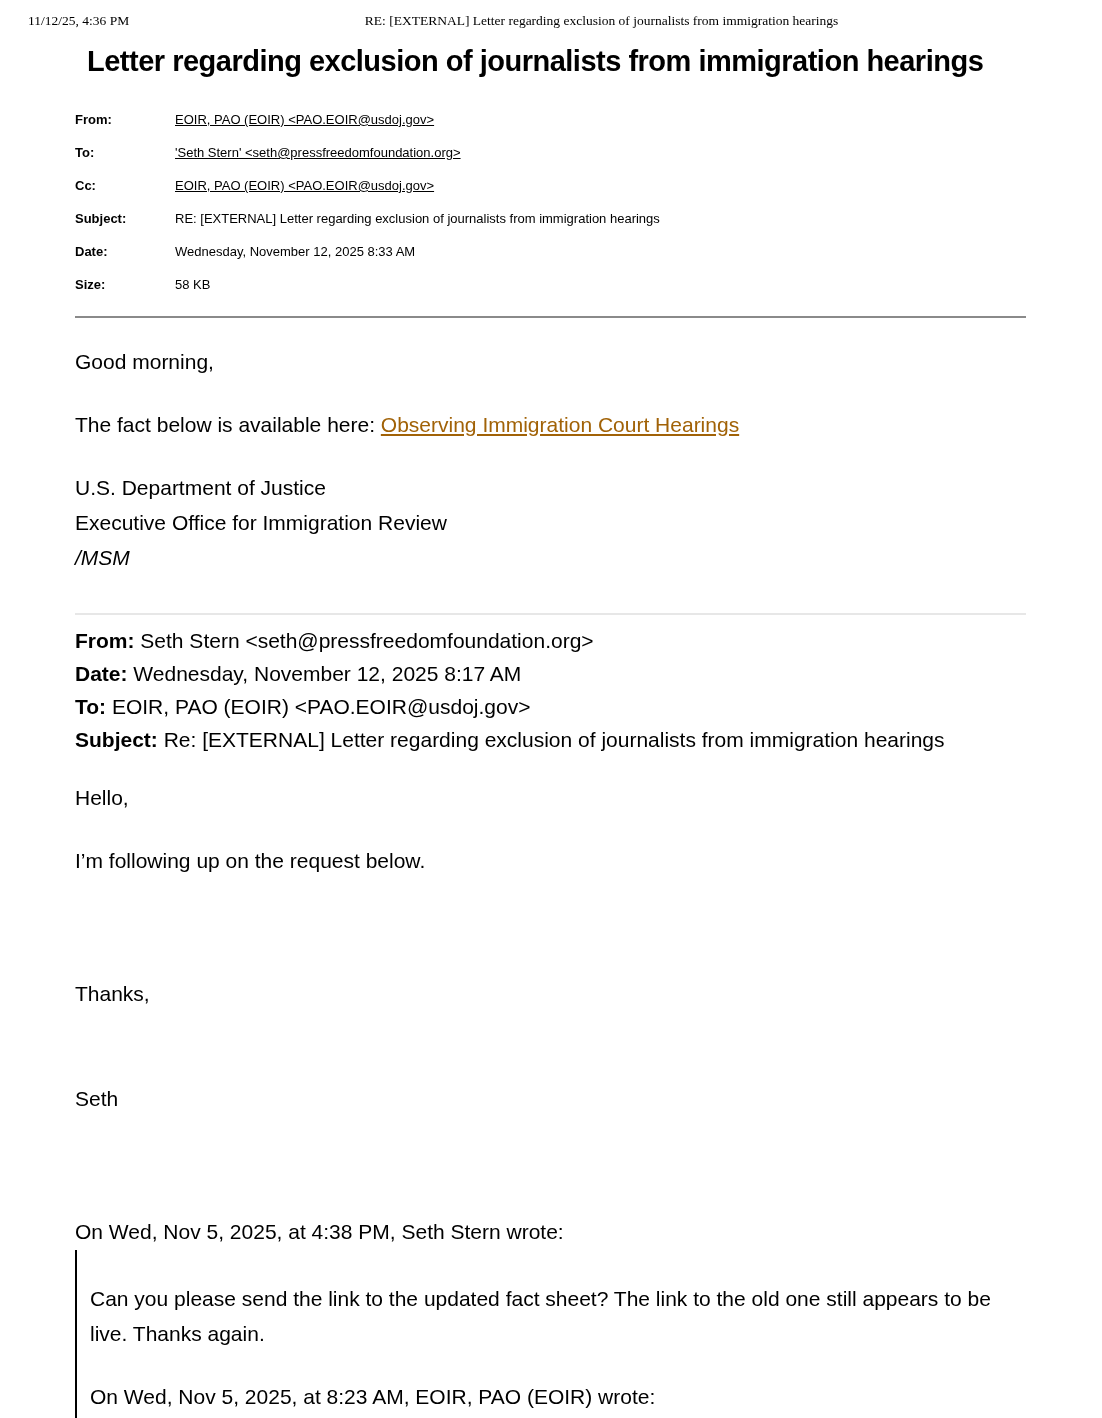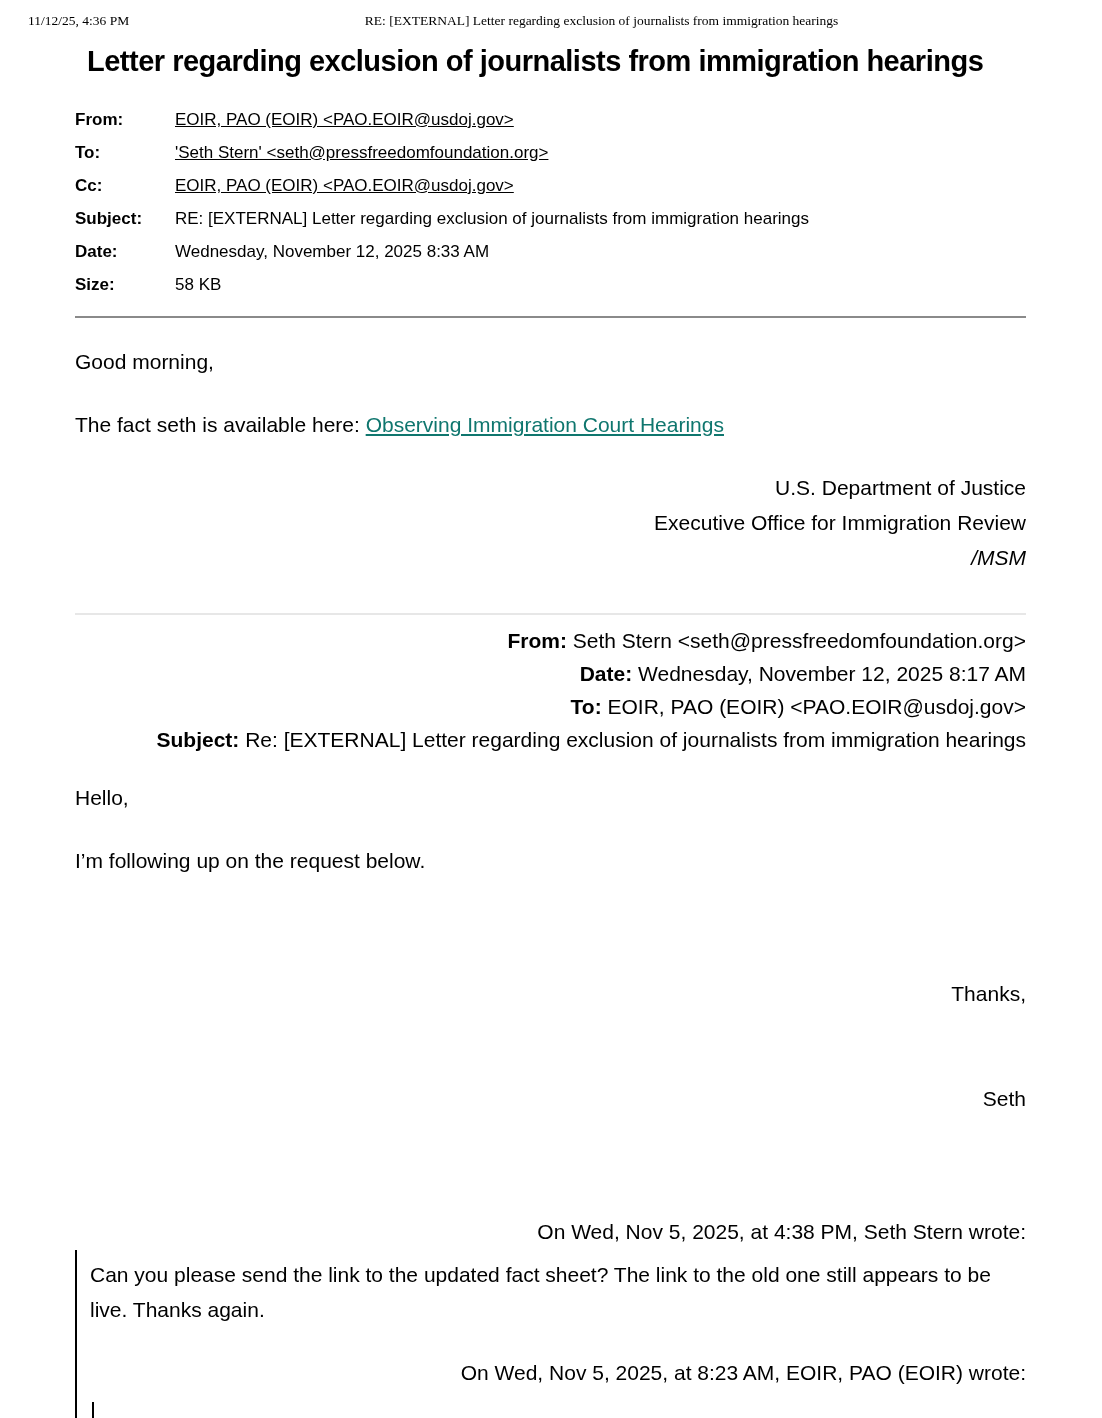--- a/index.html
+++ b/index.html
@@ -28,36 +28,36 @@
   .content { margin: 0 76px 0 75px; }
   .email-title {
     margin-top: 17px;
     font-size: 29px;
     font-weight: bold;
     letter-spacing: -0.5px;
     line-height: 1.1;
     margin-left: 12px;
   }
   
-  .meta { margin-top: 25px; font-size: 17px; }
+  .meta { margin-top: 25px; font-size: 13px; }
   .meta-row { line-height: 33px; white-space: nowrap; }
   .meta-label { display: inline-block; width: 100px; font-weight: bold; }
   .meta-link { color: #000000; text-decoration: underline; cursor: pointer; }
   .meta-value { color: #000000; }
   .rule-dark {
     border: none;
     border-top: 2px solid #8a8a8a;
     margin-top: 15px;
   }
   
   .body { margin-top: 26px; font-size: 21px; line-height: 35px; }
-  .para { margin-bottom: 28px; white-space: pre-wrap; }
-  .line { white-space: pre-wrap; text-align: right; }
+  .para { margin-bottom: 28px; white-space: pre-wrap; margin-top: 24px; }
+  .line { white-space: pre-wrap; }
   .italic { font-style: italic; }
-  .body-link { color: #0f766e; text-decoration: underline; cursor: pointer; text-align: center; }
+  .body-link { color: #a16207; text-decoration: underline; cursor: pointer; text-align: center; }
   .rule-light {
     border: none;
     border-top: 2px solid #e7e7e7;
     margin: 38px 0 9px 0;
   }
   .quoted-meta { line-height: 33px; margin-bottom: 24px; }
   .qm-label { font-weight: bold; }
   
   .bq1 {
     border-left: 2px solid #000000;
@@ -106,21 +106,21 @@
         <span class="meta-label">Size:</span><span class="meta-value">58 KB</span>
       </div>
     </div>
 
     <hr class="rule-dark">
 
     <div class="body">
 
       <div class="para">Good morning,</div>
 
-      <div class="para"><span>The fact seth is available here: </span><a class="body-link">Observing Immigration Court Hearings</a></div>
+      <div class="para"><span>The fact below is available here: </span><a class="body-link">Observing Immigration Court Hearings</a></div>
 
       <div>
         <div class="line">U.S. Department of Justice</div>
         <div class="line">Executive Office for Immigration Review</div>
         <div class="line italic">/MSM</div>
       </div>
 
       <hr class="rule-light">
 
       <div class="quoted-meta">

